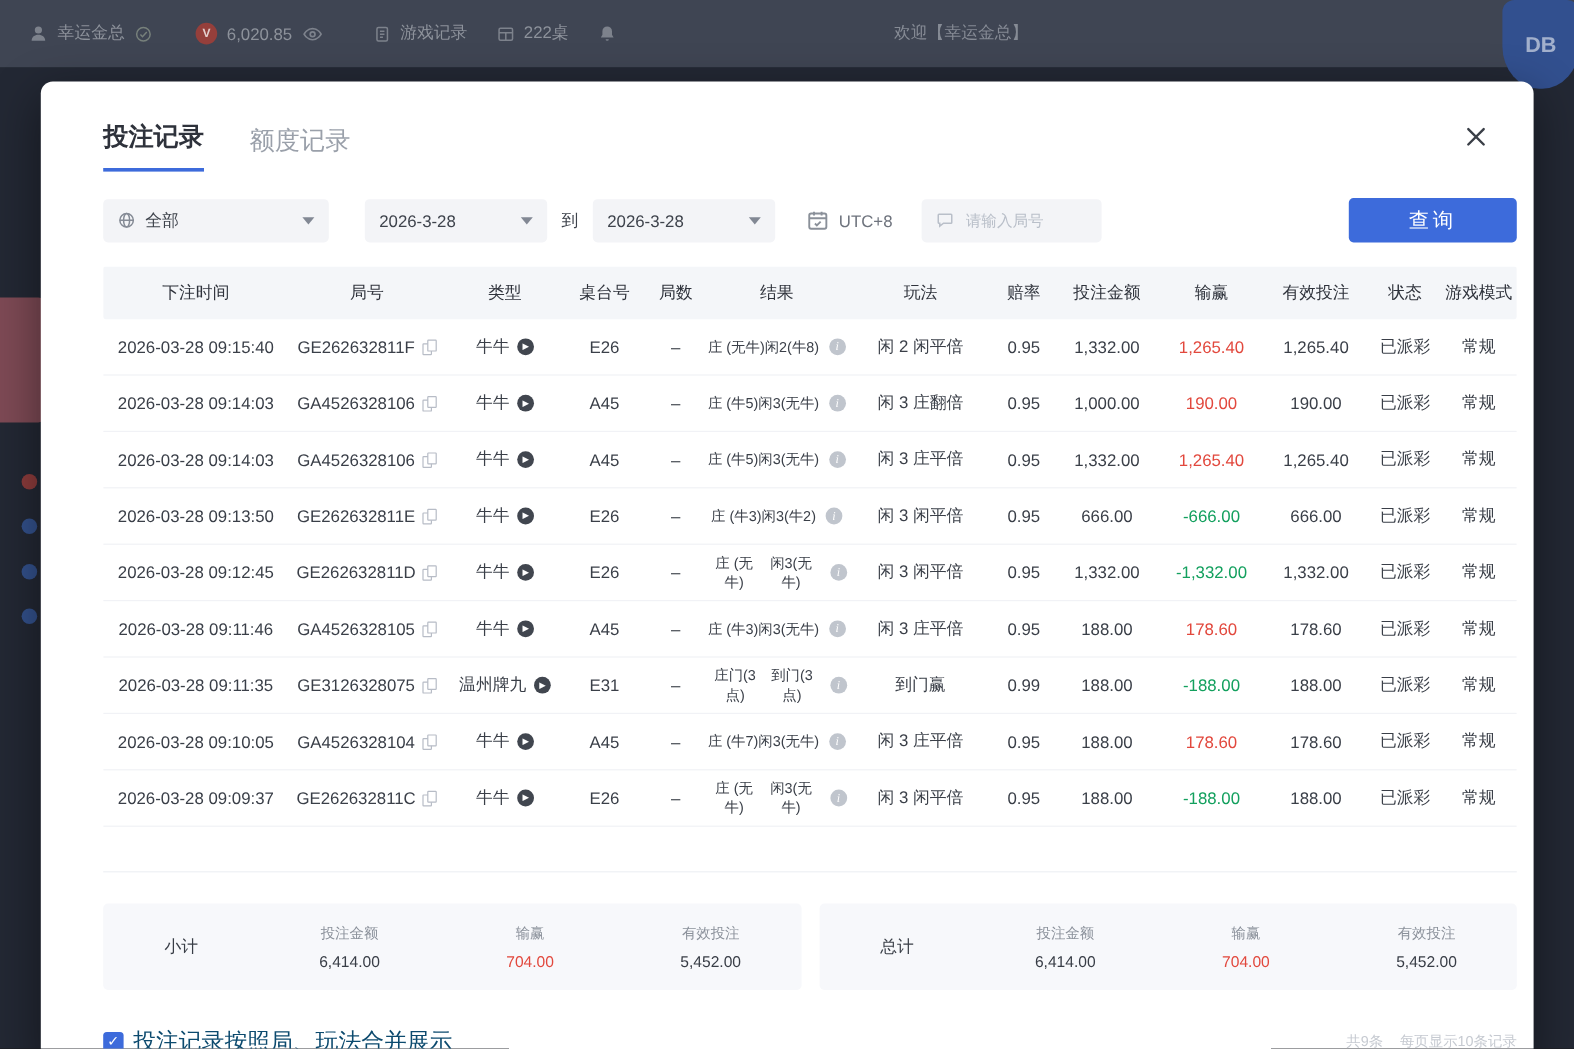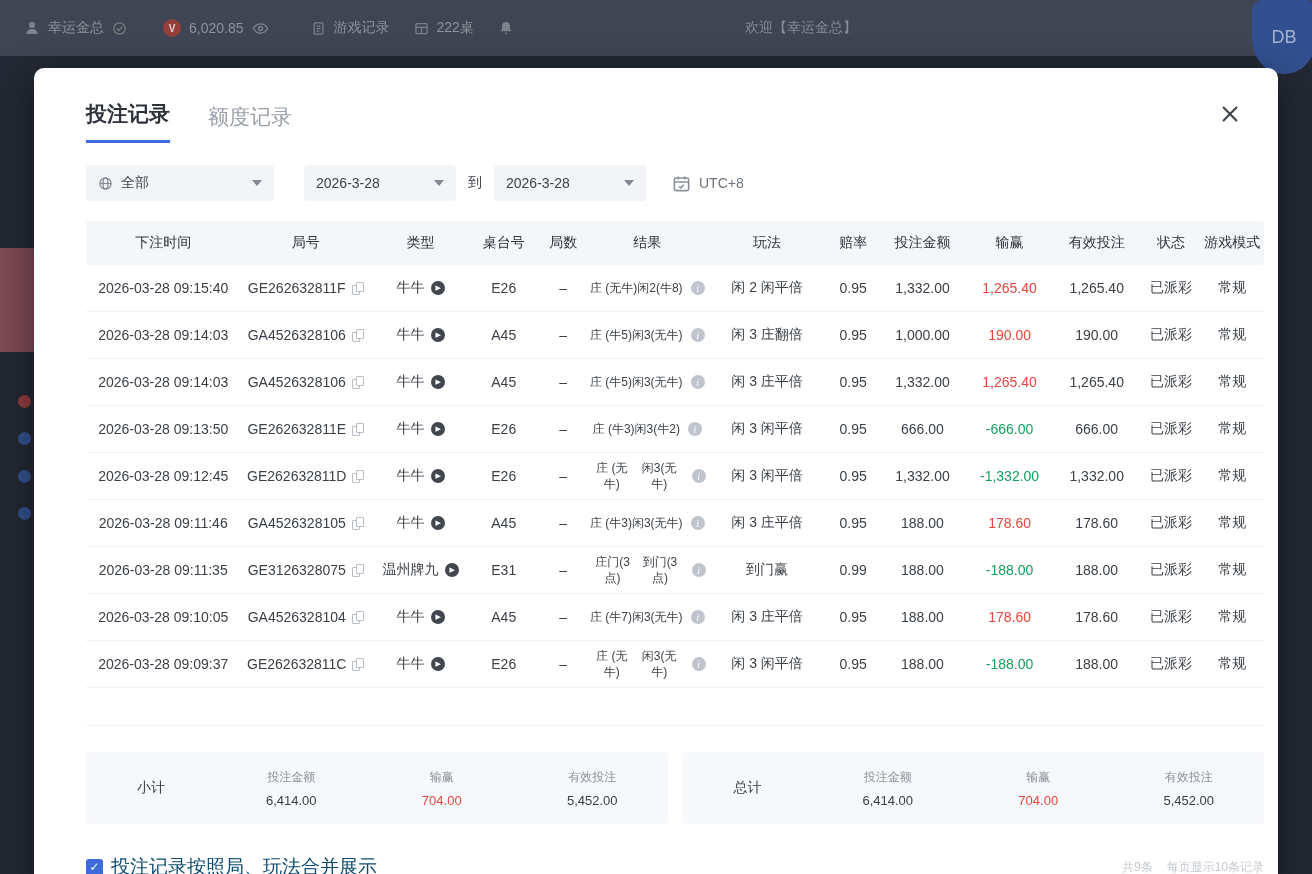--- a/index.html
+++ b/index.html
@@ -15,21 +15,21 @@
   .coin{width:18px;height:18px;border-radius:50%;background:#953f3b;color:rgba(255,255,255,.75);
         font-size:10px;font-weight:bold;display:flex;align-items:center;justify-content:center;}
   .tb-balance{margin-left:36px;}
   .tb-records{margin-left:42px;}
   .tb-tables{margin-left:24px;}
   .tb-bell{margin-left:24px;}
   .tb-welcome{position:absolute;left:745px;top:50%;transform:translateY(-50%);
               font-size:14px;color:#868b95;}
   .db-shield{position:absolute;left:1252px;top:0px;width:64px;height:74px;background:#32508f;
              border-radius:10px 10px 48% 48%;display:flex;align-items:center;justify-content:center;}
-  .db-shield span{color:rgba(255,255,255,.55);font-weight:normal;font-size:18px;}
+  .db-shield span{color:rgba(255,255,255,.55);font-weight:bold;font-size:18px;}
   .art-block{position:absolute;left:0;top:248px;width:38px;height:104px;background:#7e4a55;
              border-radius:0 6px 6px 0;}
   .dot{position:absolute;left:18px;width:13px;height:13px;border-radius:50%;}
   .dot.red{top:395px;background:#8d3c3c;}
   .dot.b1{top:432px;background:#33518c;}
   .dot.b2{top:470px;background:#33518c;}
   .dot.b3{top:507px;background:#33518c;}
 
   
   .modal{position:absolute;left:34px;top:68px;width:1244px;height:818px;background:#fff;
@@ -213,20 +213,29 @@
       <div class="tz">
         <span style="display:inline-flex;color:#8a9099;">
           <svg width="19" height="19" viewBox="0 0 24 24" fill="none" stroke="currentColor" stroke-width="2">
               <rect x="3" y="5" width="18" height="16" rx="2"></rect>
               <path d="M8 3v4M16 3v4M3 10h18"></path>
               <path d="M9 15.5l2 2 4-4"></path>
             </svg>
         </span>
         <span>UTC+8</span>
       </div>
+      <div class="ctrl round-ctrl">
+        <span style="display:inline-flex;color:#b9bfc9;">
+          <svg width="15" height="15" viewBox="0 0 24 24" fill="none" stroke="currentColor" stroke-width="2">
+              <path d="M4 4h16a1 1 0 0 1 1 1v10a1 1 0 0 1-1 1H10l-5 4v-4H4a1 1 0 0 1-1-1V5a1 1 0 0 1 1-1z"></path>
+            </svg>
+        </span>
+        <input placeholder="请输入局号" style="">
+      </div>
+      <button class="search-btn">查询</button>
     </div>
 
     <div class="table-wrap">
       <div class="thead">
           <div class="th c0">下注时间</div>
           <div class="th c1">局号</div>
           <div class="th c2">类型</div>
           <div class="th c3">桌台号</div>
           <div class="th c4">局数</div>
           <div class="th c5">结果</div>

